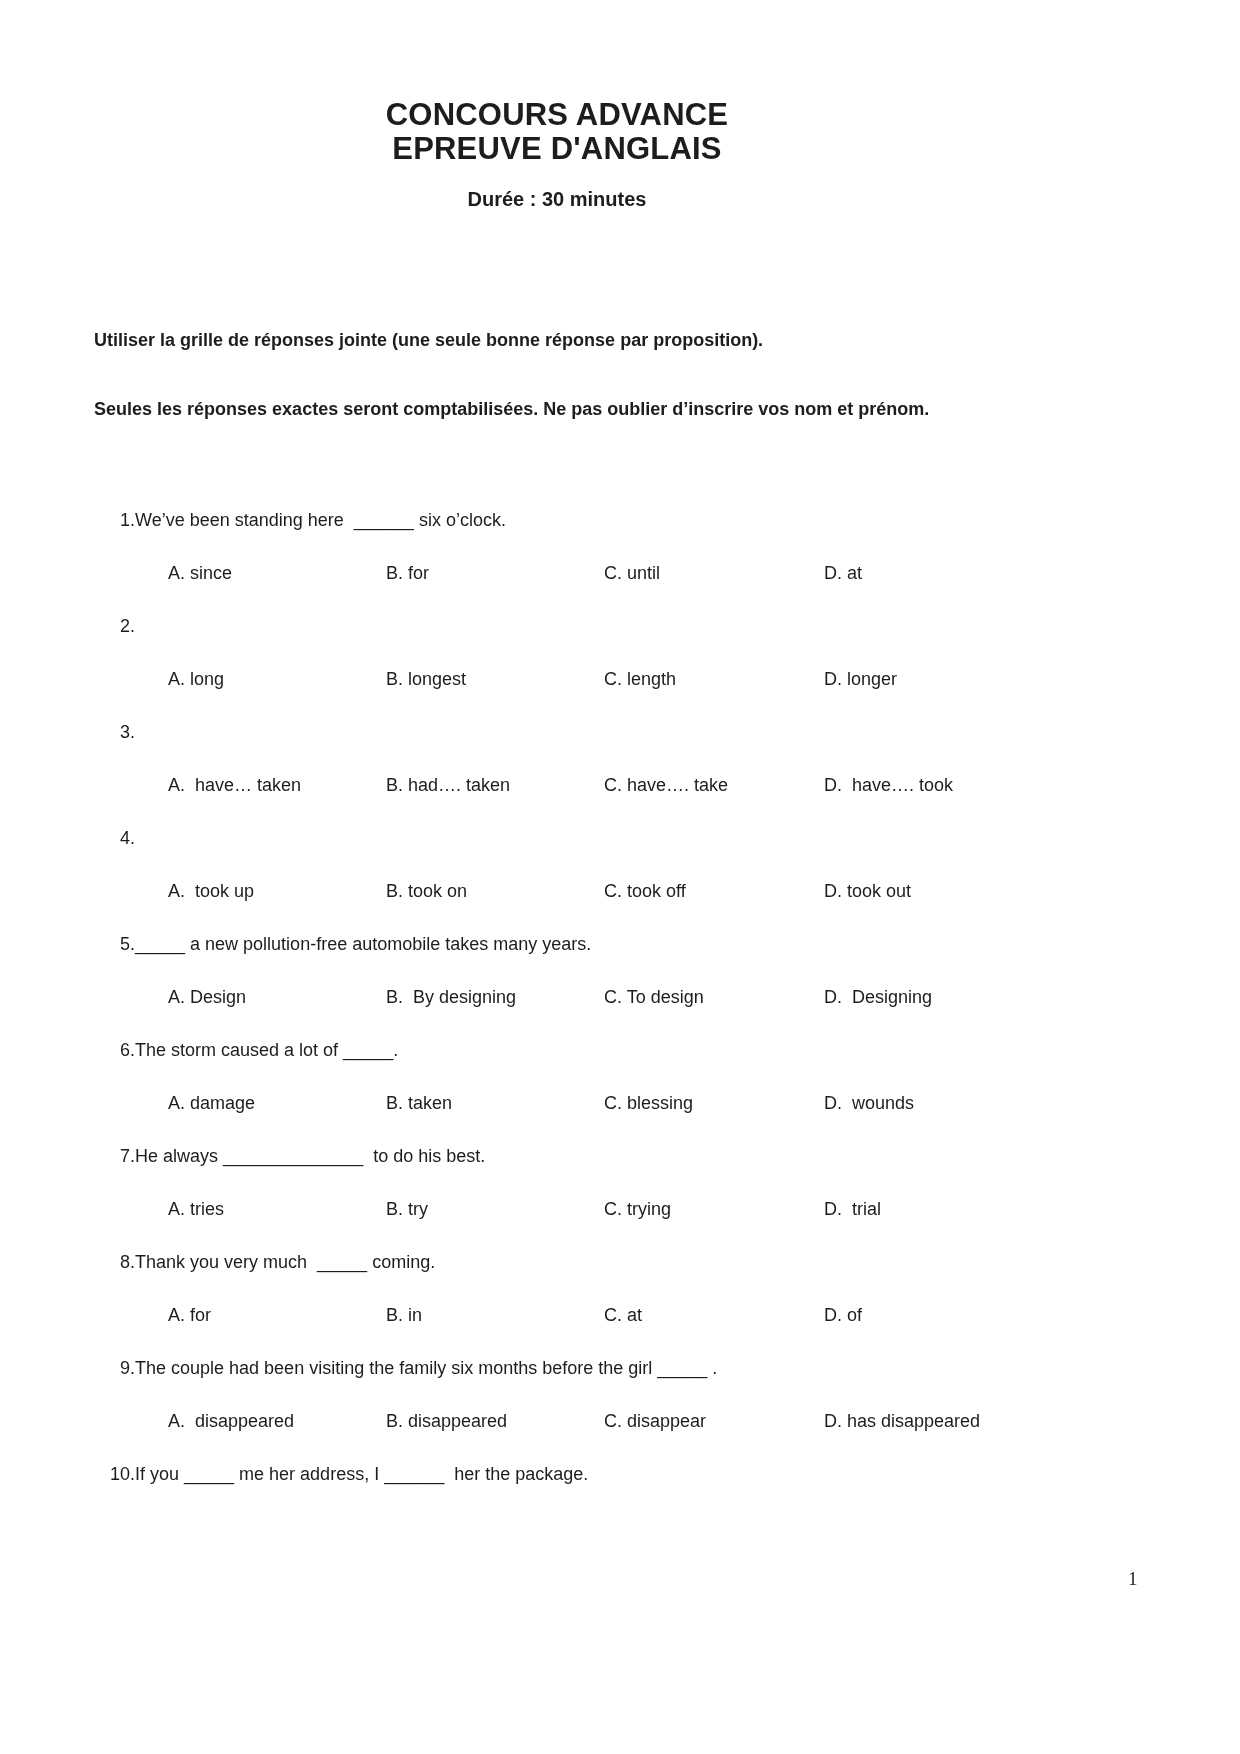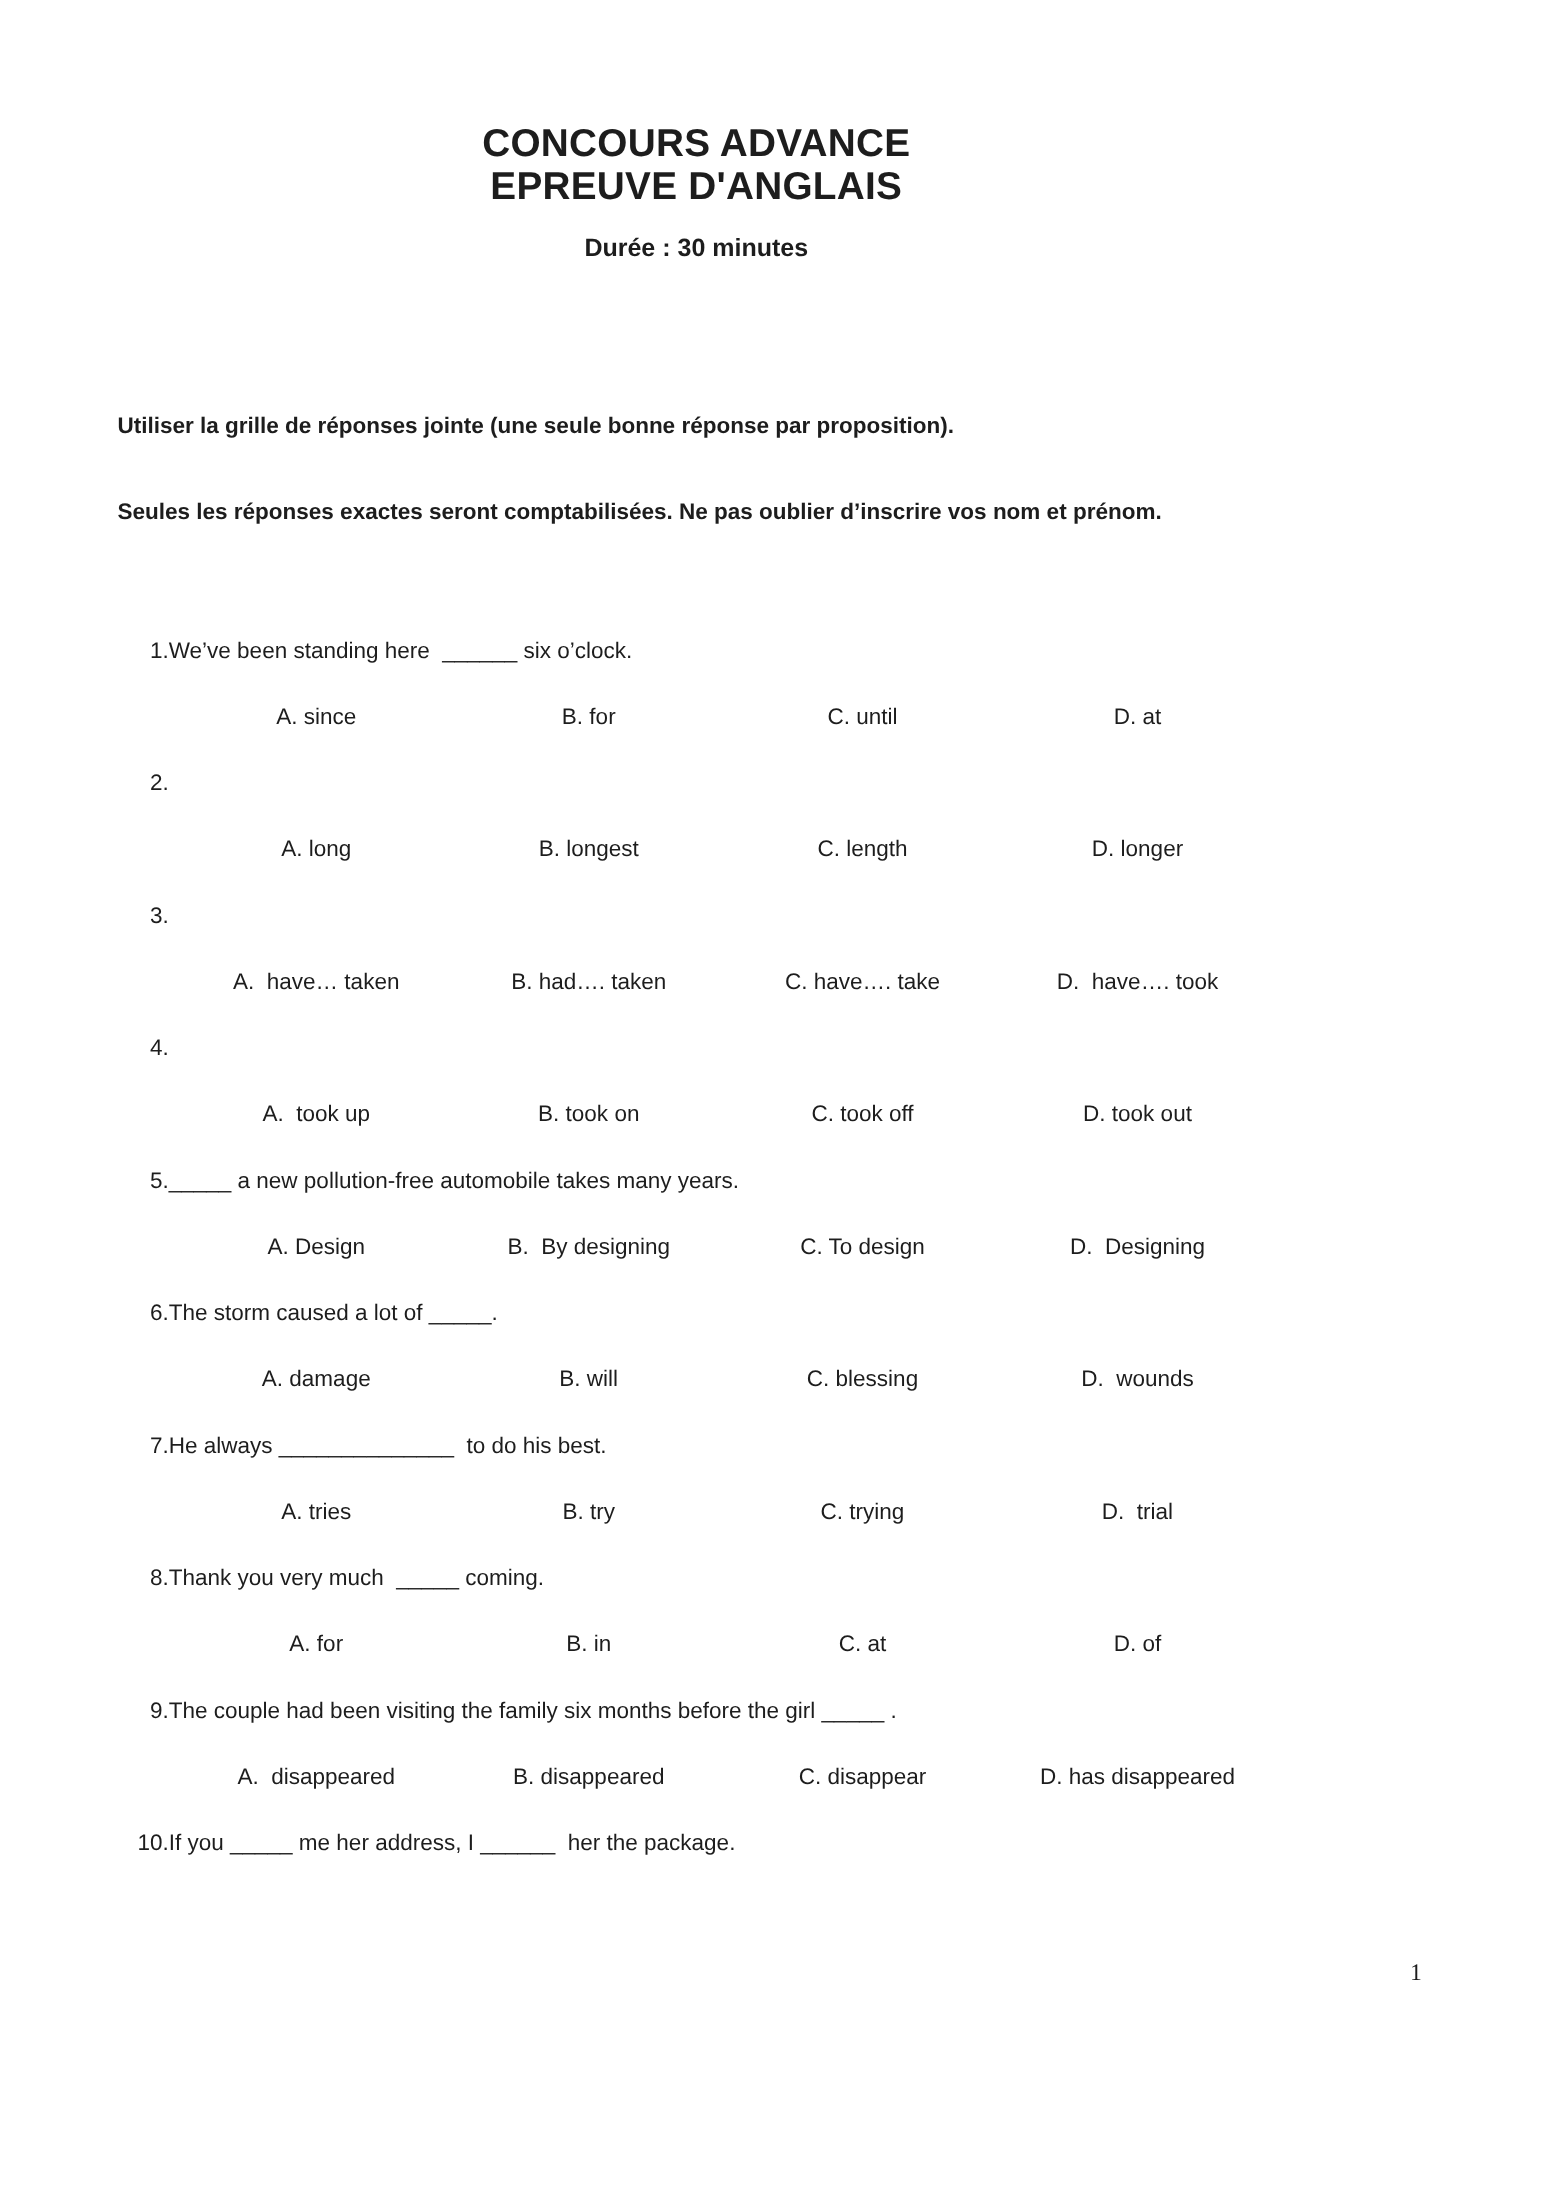--- a/index.html
+++ b/index.html
@@ -53,22 +53,21 @@
   }
   .q-num {
     flex: 0 0 41px;
     text-align: right;
   }
   .q-text {
     white-space: pre-wrap;
   }
   .options {
     display: flex;
-    margin-left: 50px;
-    text-align: center;
+    margin-left: 74px;
   }
   .option { white-space: pre-wrap; }
   .option.col-a { width: 218px; flex: 0 0 218px; }
   .option.col-b { width: 218px; flex: 0 0 218px; }
   .option.col-c { width: 220px; flex: 0 0 220px; }
   .option.col-d { flex: 1; }
   .page-number {
     position: absolute;
     left: 1128px;
     top: 1568px;
@@ -157,21 +156,21 @@
       </div>
     </div>
 
     <div class="question">
       <div class="q-line">
         <span class="q-num">6.</span>
         <span class="q-text">The storm caused a lot of _____.</span>
       </div>
       <div class="options">
         <span class="option col-a">A. damage</span>
-        <span class="option col-b">B. will</span>
+        <span class="option col-b">B. taken</span>
         <span class="option col-c">C. blessing</span>
         <span class="option col-d">D.  wounds</span>
       </div>
     </div>
 
     <div class="question">
       <div class="q-line">
         <span class="q-num">7.</span>
         <span class="q-text">He always ______________  to do his best.</span>
       </div>

